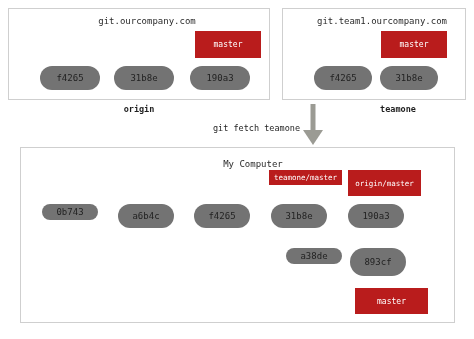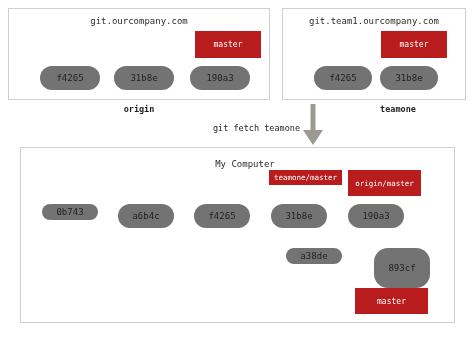--- a/index.html
+++ b/index.html
@@ -34,20 +34,21 @@
     box-sizing: border-box;
   }
   .panel-title {
     position: absolute;
     width: 100%;
     text-align: center;
     font-size: 9px;
     color: #2b2b2b;
     letter-spacing: 0px;
     white-space: nowrap;
+    padding-left: 8px;
   }
   .panel-caption {
     position: absolute;
     text-align: center;
     font-size: 8.5px;
     font-weight: bold;
     color: #1f1f1f;
     white-space: nowrap;
   }
   .commit {
@@ -162,19 +163,19 @@
   <div class="panel" style="left:20px; top:147px; width:435px; height:176px;"></div>
   <div class="panel-title" style="left:20px; top:159px; width:450px;">My Computer</div>
 
   <div class="commit" style="left:42px; top:204px; width:56px; height:16px;">0b743</div>
   <div class="commit" style="left:118px; top:204px; width:56px; height:24px;">a6b4c</div>
   <div class="commit" style="left:194px; top:204px; width:56px; height:24px;">f4265</div>
   <div class="commit" style="left:271px; top:204px; width:56px; height:24px;">31b8e</div>
   <div class="commit" style="left:348px; top:204px; width:56px; height:24px;">190a3</div>
 
   <div class="commit" style="left:286px; top:248px; width:56px; height:16px;">a38de</div>
-  <div class="commit" style="left:374px; top:248px; width:56px; height:40px;">893cf</div>
+  <div class="commit" style="left:350px; top:248px; width:56px; height:28px;">893cf</div>
 
   <div class="ref" style="left:269px; top:170px; width:73px; height:15px; font-size:7.5px;">teamone/master</div>
   <div class="ref" style="left:348px; top:170px; width:73px; height:26px; font-size:7.5px;">origin/master</div>
   <div class="ref" style="left:355px; top:288px; width:73px; height:26px;">master</div>
 
 </div>
 
 </body></html>

